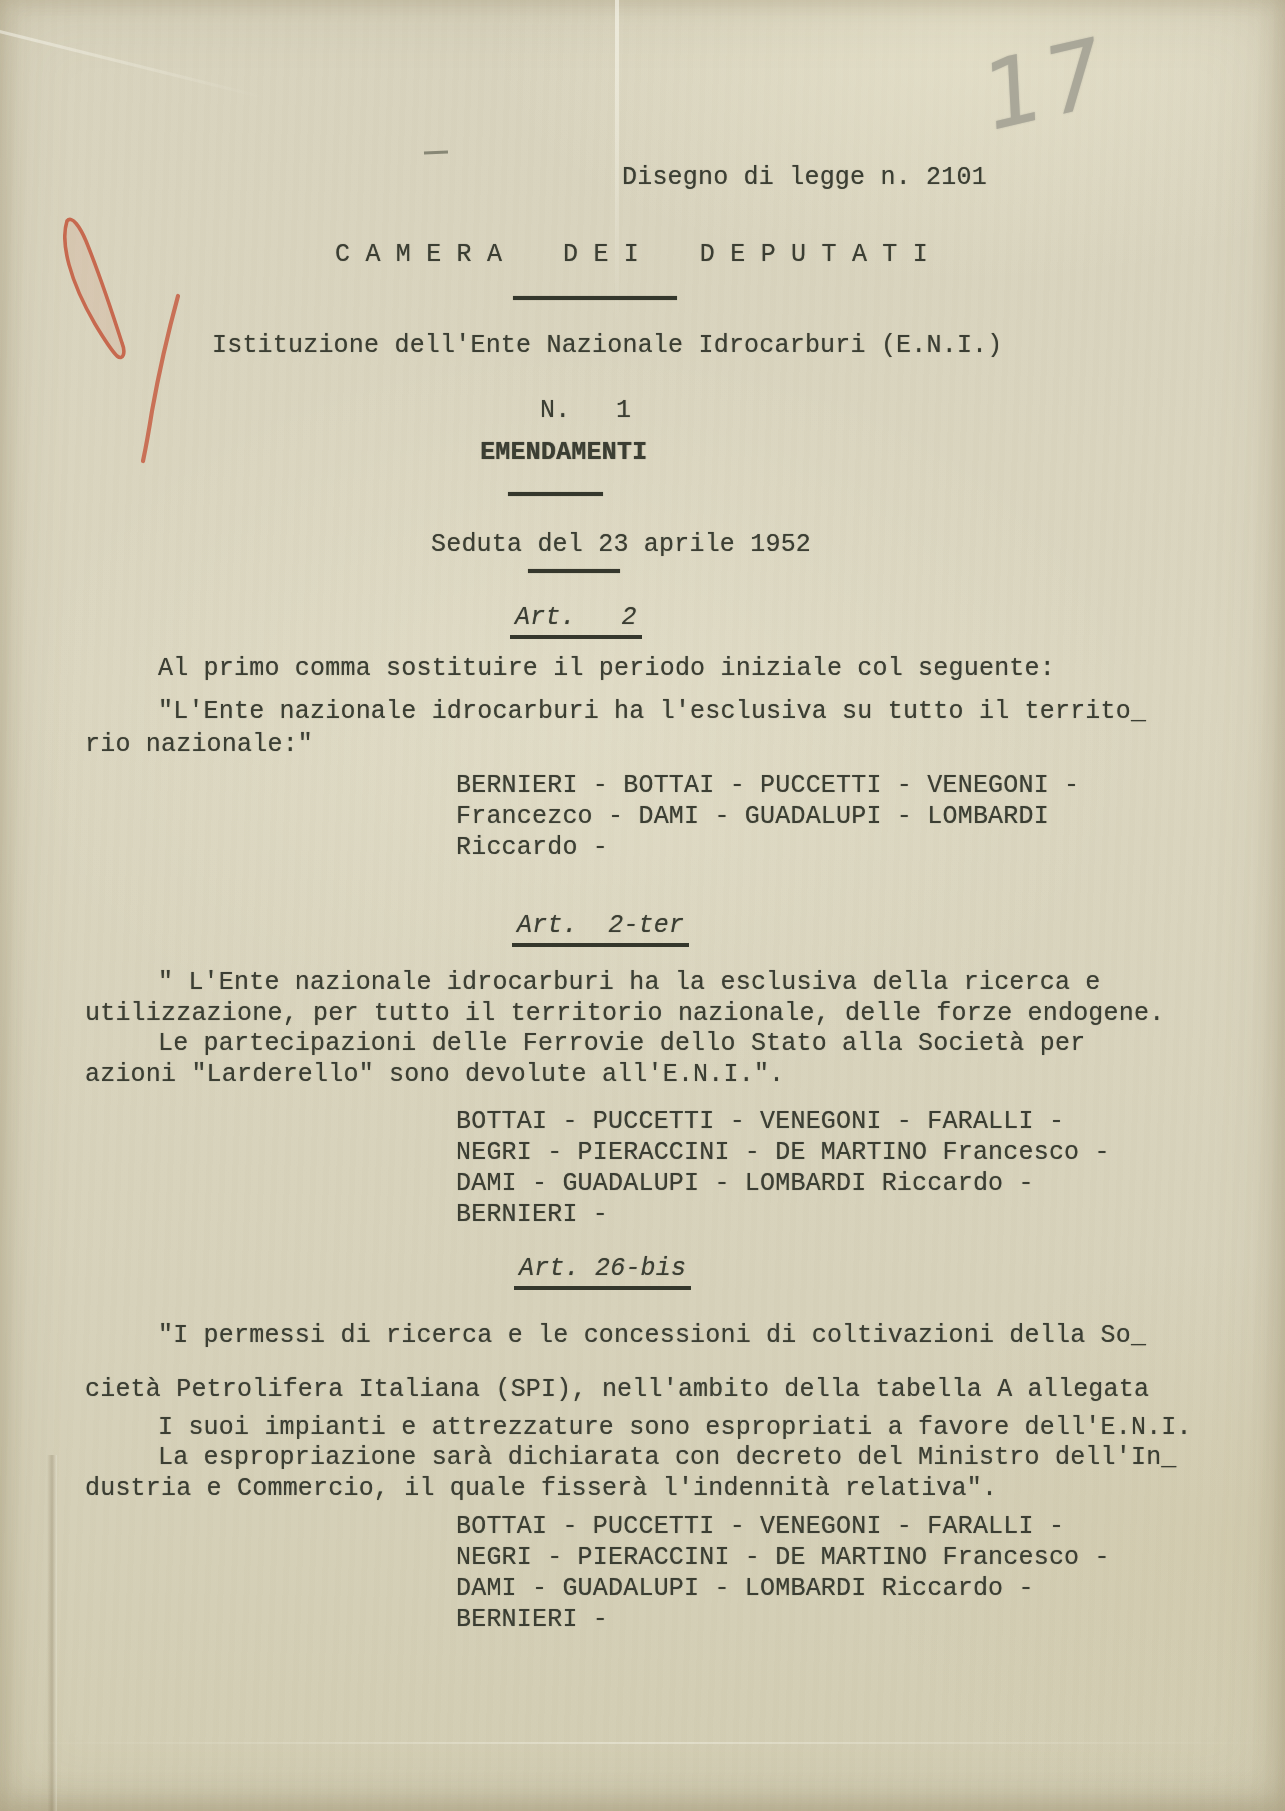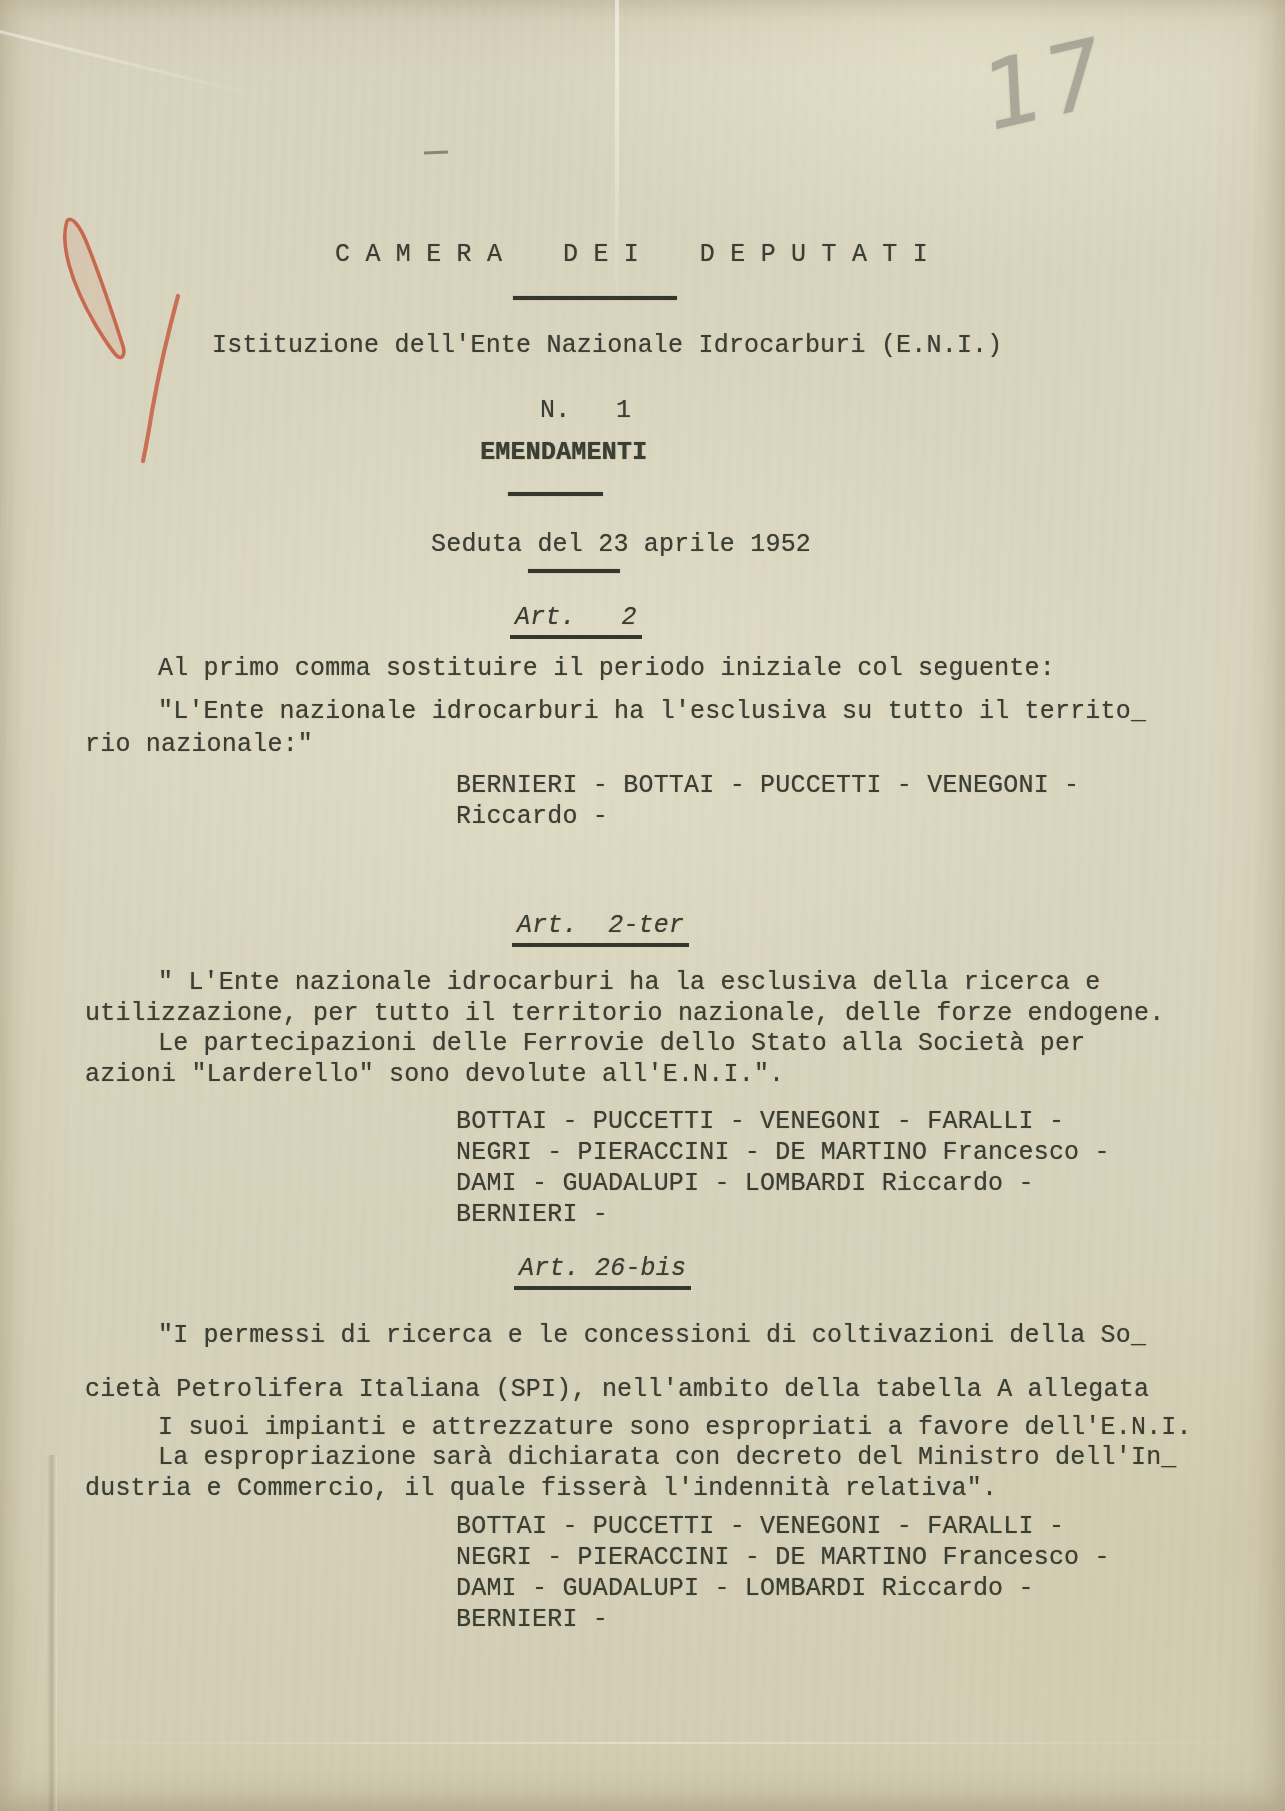--- a/index.html
+++ b/index.html
@@ -93,40 +93,42 @@
 
   <svg class="marks-svg" width="1285" height="1811" viewBox="0 0 1285 1811">
     <path d="M67 221 C 60 243, 70 281, 95 324 C 104 339, 112 351, 117 356 C 123 361, 126 353, 122 343 C 113 315, 97 268, 86 241 C 80 227, 72 215, 67 221 Z" fill="rgba(200,90,62,0.12)" stroke="#c4573c" stroke-width="3.6" stroke-linecap="round" stroke-linejoin="round" opacity="0.85"></path>
     <path d="M178 296 C 169 329, 159 372, 152 411 C 149 430, 146 447, 143 461" fill="none" stroke="#c4573c" stroke-width="4.2" stroke-linecap="round" opacity="0.8"></path>
   </svg>
 
   <div class="pencil-number">17</div>
 
   <div class="dash-mark"></div>
 
+  <div class="tline" style="left:622px; top:164px;">Disegno di legge n. 2101</div>
 
   <div class="tline" style="left:335px; top:241px;">C A M E R A    D E I    D E P U T A T I</div>
   <div class="rule" style="left:513px; top:296px; width:164px;"></div>
 
   <div class="tline" style="left:212px; top:332px;">Istituzione dell'Ente Nazionale Idrocarburi (E.N.I.)</div>
 
   <div class="tline" style="left:540px; top:397px;">N.   1</div>
 
   <div class="tline bold" style="left:480px; top:439px;">EMENDAMENTI</div>
   <div class="rule" style="left:508px; top:492px; width:95px;"></div>
 
   <div class="tline" style="left:395px; top:531px;margin-left:36px;">Seduta del 23 aprile 1952</div>
   <div class="rule" style="left:528px; top:569px; width:92px;"></div>
 
   <div class="tline heading" style="left:515px; top:604px;">Art.   2</div>
   <div class="tline" style="left:158px; top:655px;">Al primo comma sostituire il periodo iniziale col seguente:</div>
   <div class="tline" style="left:158px; top:698px;">"L'Ente nazionale idrocarburi ha l'esclusiva su tutto il territo_</div>
   <div class="tline" style="left:85px; top:731px;">rio nazionale:"</div>
   <div class="sig-block" style="left:456px; top:770px;">
     <div class="tline">BERNIERI - BOTTAI - PUCCETTI - VENEGONI -</div>
+    <div class="tline">Francezco - DAMI - GUADALUPI - LOMBARDI</div>
     <div class="tline">Riccardo -</div>
   </div>
 
   <div class="tline heading" style="left:517px; top:912px;">Art.  2-ter</div>
   <div class="tline" style="left:158px; top:969px;">" L'Ente nazionale idrocarburi ha la esclusiva della ricerca e</div>
   <div class="tline" style="left:85px; top:1000px;">utilizzazione, per tutto il territorio nazionale, delle forze endogene.</div>
   <div class="tline" style="left:158px; top:1030px;">Le partecipazioni delle Ferrovie dello Stato alla Società per</div>
   <div class="tline" style="left:85px; top:1061px;">azioni "Larderello" sono devolute all'E.N.I.".</div>
   <div class="sig-block" style="left:456px; top:1106px;">
     <div class="tline">BOTTAI - PUCCETTI - VENEGONI - FARALLI -</div>

